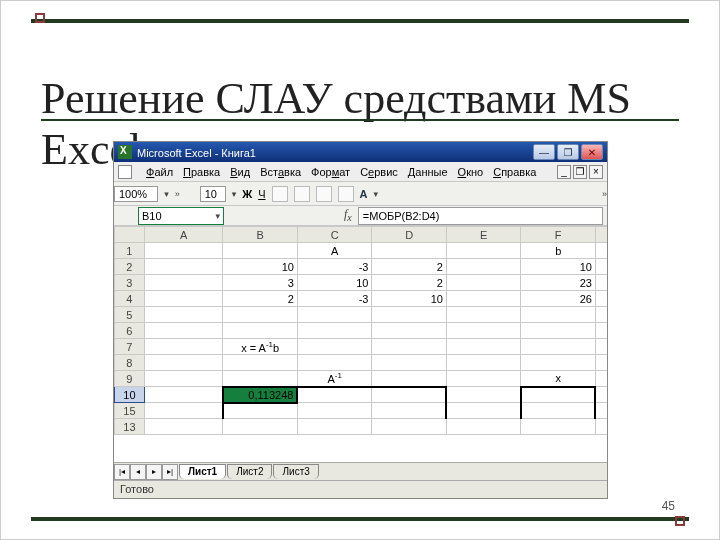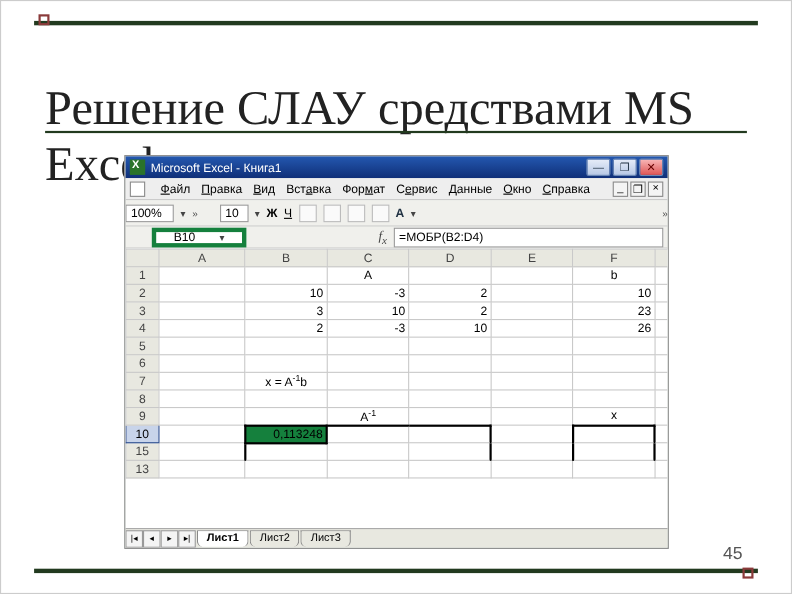--- a/index.html
+++ b/index.html
@@ -4,21 +4,21 @@
 <style>
   * { box-sizing: border-box; }
   html, body { margin:0; padding:0; font-family: Arial, sans-serif; }
   .slide { width:720px; height:540px; background:#fff; position:relative; border:1px solid #ccc; }
   .frame-top { position:absolute; top:18px; left:30px; right:30px; height:4px; background:#223a1f; }
   .frame-bottom { position:absolute; bottom:18px; left:30px; right:30px; height:4px; background:#223a1f; }
   .bullet { position:absolute; top:12px; left:34px; width:10px; height:10px; border:2px solid #8a3a3a; }
   .bullet2 { position:absolute; bottom:13px; right:34px; width:10px; height:10px; border:2px solid #8a3a3a; }
   .title { position:absolute; top:72px; left:40px; font-size:44px; font-family:"Times New Roman",serif; color:#222; }
   .title-line { position:absolute; top:118px; left:40px; right:40px; height:2px; background:#223a1f; }
-  .pagenum { position:absolute; bottom:26px; right:44px; font-size:16px; color:#555;margin-top:44px; }
+  .pagenum { position:absolute; bottom:26px; right:44px; font-size:12px; color:#555;margin-top:44px; }
 
   .excel { position:absolute; top:140px; left:112px; width:495px; height:358px; background:#dfe4e0; border:1px solid #888; font-family:Tahoma,Arial,sans-serif; font-size:11px; color:#000; display:flex; flex-direction:column; overflow:hidden; }
 
   .titlebar { height:20px; background:linear-gradient(#2458b0,#0f2f78); color:#fff; display:flex; align-items:center; padding:0 4px; font-size:11px; justify-content:space-between; }
   .titlebar .left { display:flex; align-items:flex-end; gap:5px; }
   .xls-icon { width:14px; height:14px; background:#2a732a; position:relative; display:inline-block; }
   .xls-icon::after { content:"X"; color:#fff; font-weight:bold; font-size:10px; position:absolute; top:0; left:2px; }
   .winbtns { display:flex; gap:2px; }
   .winbtn { width:22px; height:16px; background:linear-gradient(#e6ecf8,#b8c9e6); border:1px solid #6b88b5; border-radius:2px; display:flex; align-items:center; justify-content:center; font-size:10px; color:#234; }
   .winbtn.close { background:linear-gradient(#f8b6b6,#d55); color:#600; }
@@ -28,21 +28,21 @@
   .doc-icon { width:14px; height:14px; border:1px solid #888; background:#fff; display:inline-block; margin-right:4px; }
   .doccontrols { margin-left:auto; display:flex; gap:2px; font-size:10px; }
   .doccontrols .sm { width:14px; height:14px; border:1px solid #888; display:flex; align-items:center; justify-content:center; background:#f4f4f4; }
 
   .toolbar { height:24px; background:#f0f0ec; border-bottom:1px solid #c7c7c7; display:flex; align-items:center; padding:0 0; gap:6px; font-size:11px; }
   .zoombox { border:1px solid #999; background:#fff; padding:0 10px 0 4px; height:16px; line-height:14px; font-size:11px; }
   .chev { font-size:9px; color:#444; }
   .tool-ic { width:16px; height:16px; border:1px solid #bbb; background:#fafafa; display:inline-block; }
 
   .fxrow { height:20px; background:#f0f0ec; border-bottom:1px solid #c7c7c7; display:flex; align-items:center; }
-  .namebox { width:86px; height:18px; border:4px solid #15803d; background:#fff; margin-left:24px; padding:0 16px; line-height:16px; display:flex; justify-content:space-between; align-items:center; }
+  .namebox { width:86px; height:18px; border:1px solid #15803d; background:#fff; margin-left:24px; padding:0 3px; line-height:16px; display:flex; justify-content:space-between; align-items:center; }
   .fxlabel { font-style:italic; font-family:"Times New Roman",serif; margin:0 6px 0 120px; color:#444; font-size:12px; }
   .formulabar { flex:1; height:18px; background:#fff; border:1px solid #999; margin-right:4px; padding:0 4px; line-height:16px; }
 
   .gridwrap { flex:1; overflow:hidden; background:#fff; }
   table.grid { border-collapse:collapse; table-layout:fixed; width:520px; }
   .grid th, .grid td { border:1px solid #c9c9c9; height:16px; font-size:11px; padding:0 3px; text-align:right; font-weight:normal; }
   .grid th { background:#e8e8e0; text-align:center; color:#333; }
   .rowhdr th { background:#e8e8e0; text-align:center; width:22px; color:#444; }
   .rowhdr th.sel { background:#c8d4ea; border:1px solid #2a4b8d; color:#000; }
   .colA { width:58px; } .colB { width:55px; } .colC { width:55px; } .colD { width:55px; }
@@ -286,18 +286,19 @@
         <span>|◂</span>
         <span>◂</span>
         <span>▸</span>
         <span>▸|</span>
       </div>
       <div class="tab active">Лист1</div>
       <div class="tab inactive">Лист2</div>
       <div class="tab inactive">Лист3</div>
     </div>
 
+    <div class="status">Готово</div>
   </div>
 
   <div class="pagenum">45</div>
   <div class="frame-bottom"></div>
   <div class="bullet2"></div>
 </div>
 
 </body></html>

